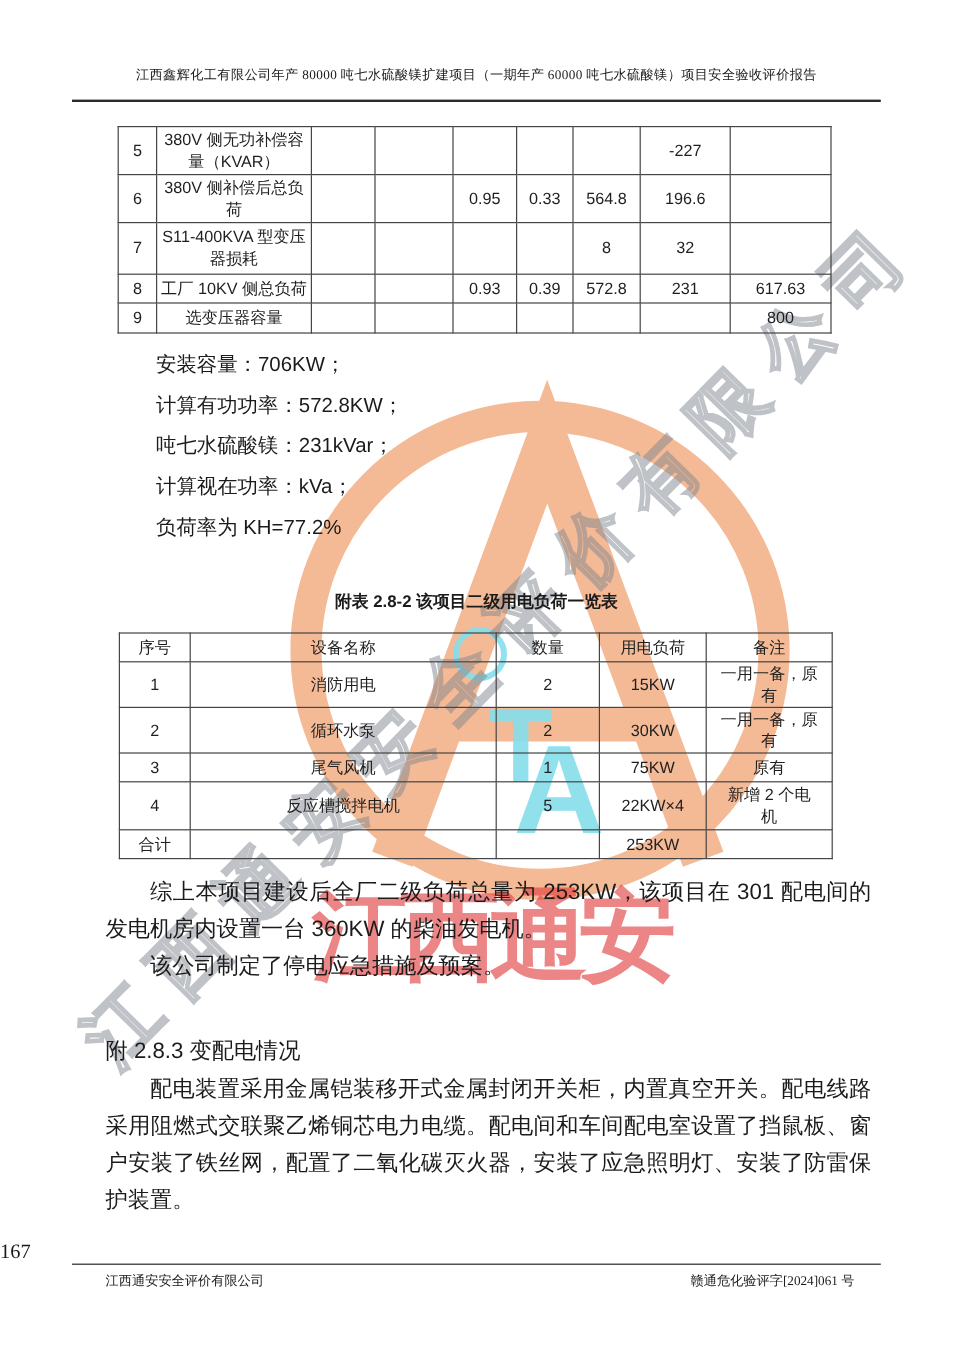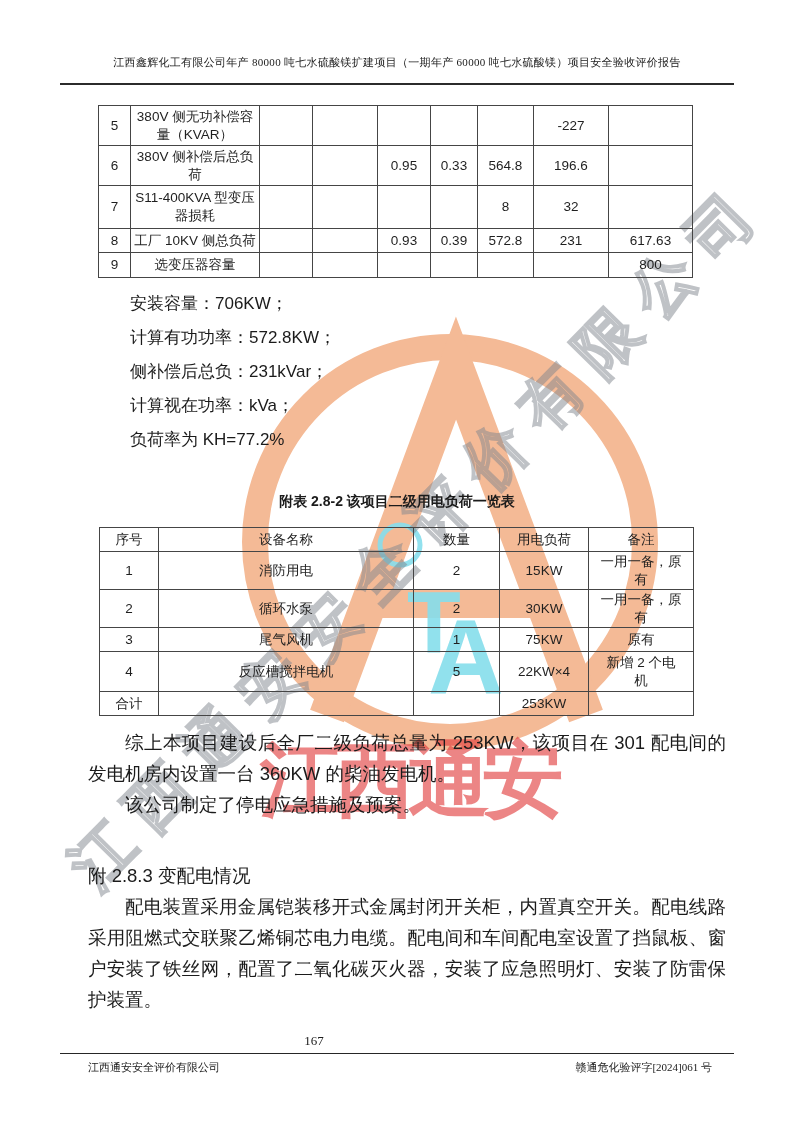--- a/index.html
+++ b/index.html
@@ -10,22 +10,22 @@
   .abs { position:absolute; }
   .z1 { z-index:1; }
 
   
   .header-title {
     top:55px; left:60px; width:674px; text-align:center;
     font-family:"Liberation Serif", serif; font-size:11px; color:#1a1a1a;
     letter-spacing:0.3px; white-space:nowrap;
   }
   .header-rule { top:83px; left:60px; width:674px; border-top:2px solid #2b2b2b; }
-  .footer-page { top:1033px; left:0; width:628px; text-align:center;
-    font-family:"Liberation Serif", serif; font-size:13px; }
+  .footer-page { top:1033px; left:0; width:628px; text-align:left;
+    font-family:"Liberation Serif", serif; font-size:17px; }
   .footer-rule { top:1053px; left:60px; width:674px; border-top:1.5px solid #262626; }
   .footer-row { top:1060px; left:60px; width:674px; display:flex;
     justify-content:space-between; box-sizing:border-box; padding:0 22px 0 28px;
     font-family:"Liberation Serif", serif; font-size:11px; }
 
   
   table { border-collapse:collapse; table-layout:fixed; }
   td, th {
     border:1.5px solid #454545; text-align:center; vertical-align:middle;
     font-size:13.5px; font-weight:normal; color:#1f1f1f; padding:0 2px;
@@ -153,21 +153,21 @@
         <td></td>
         <td></td>
         <td>800</td>
       </tr>
     </tbody>
   </table>
 
   <div class="abs z1 stats">
     <div>安装容量：706KW；</div>
     <div>计算有功功率：572.8KW；</div>
-    <div>侧补偿后总负：231kVar；</div>
+    <div>吨七水硫酸镁：231kVar；</div>
     <div>计算视在功率：kVa；</div>
     <div>负荷率为 KH=77.2%</div>
   </div>
 
   <div class="abs z1 t2-title">附表 2.8-2 该项目二级用电负荷一览表</div>
 
   <table class="abs z1 table2">
     <colgroup>
       <col style="width:59px">
         <col style="width:255px">

